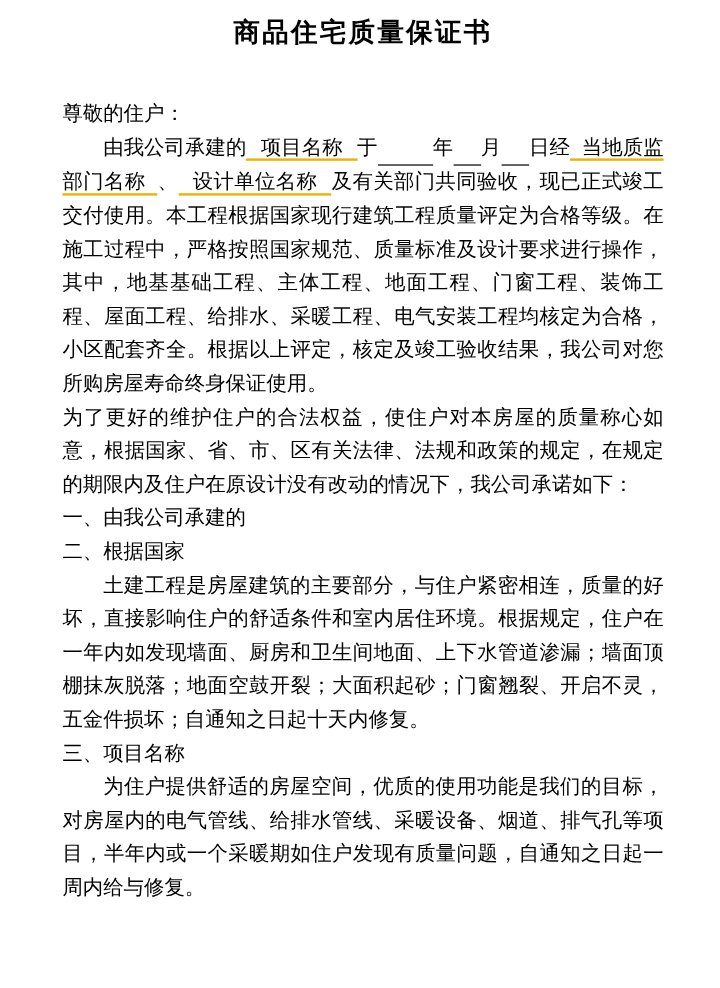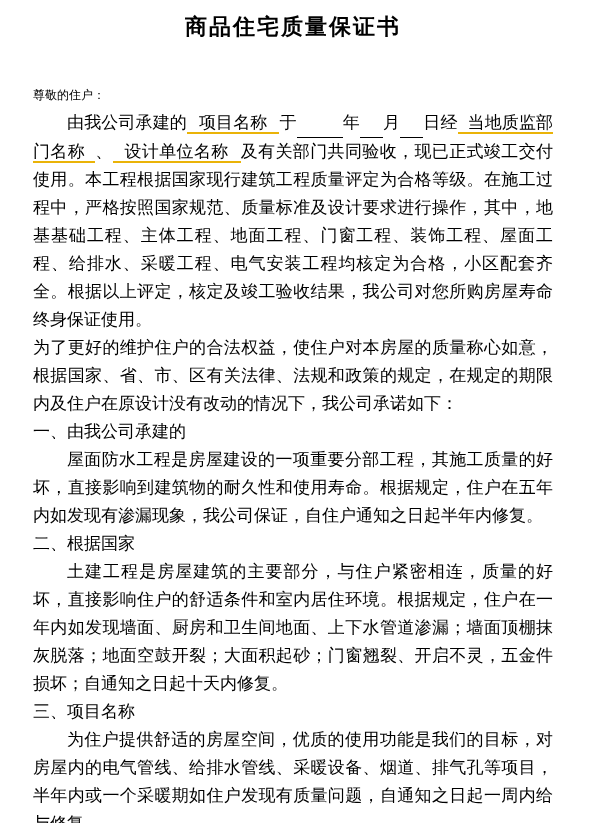--- a/index.html
+++ b/index.html
@@ -2,29 +2,29 @@
 <html><head>
 <meta charset="utf-8">
 <style>
   * { margin: 0; padding: 0; box-sizing: border-box; }
   html, body { background: #ffffff; }
   body {
     width: 600px; height: 823px; overflow: hidden;
     font-family: "Liberation Serif", "DejaVu Serif", serif;
     color: #000000;
   }
-  .page { width: 600px; height: 656px; padding: 12px 47px 0 33px; background: #ffffff; }
+  .page { width: 600px; height: 656px; padding: 12px 47px 0 52px; background: #ffffff; }
   .doc-title {
     text-align: center;
     font-size: 22px; font-weight: 700; letter-spacing: 2px;
     line-height: 30px;
     margin-bottom: 24px;
   }
   .salutation {
-    font-size: 12px; line-height: 28px; margin-top: 39px;
+    font-size: 17px; line-height: 28px; margin-top: 39px;
   }
   .para {
     font-size: 17px; line-height: 28px;
     text-align: justify;
     word-break: break-all;
   }
   .indent { text-indent: 34px; }
   .sec-heading {
     font-size: 17px; line-height: 28px;
     font-weight: 400;
@@ -49,21 +49,20 @@
 
   <h1 class="doc-title">商品住宅质量保证书</h1>
 
   <p class="salutation">尊敬的住户：</p>
 
   <p class="para indent"><span>由我公司承建的</span><span class="u u-pad">项目名称</span><span>于</span><span class="blank w46"></span><span>年</span><span class="blank w23"></span><span>月</span><span class="blank w23"></span><span>日经</span><span class="u u-pad-sm">当地质监部门名称</span><span>、</span><span class="u u-pad">设计单位名称</span><span>及有关部门共同验收，现已正式竣工交付使用。本工程根据国家现行建筑工程质量评定为合格等级。在施工过程中，严格按照国家规范、质量标准及设计要求进行操作，其中，地基基础工程、主体工程、地面工程、门窗工程、装饰工程、屋面工程、给排水、采暖工程、电气安装工程均核定为合格，小区配套齐全。根据以上评定，核定及竣工验收结果，我公司对您所购房屋寿命终身保证使用。</span></p>
 
   <p class="para">为了更好的维护住户的合法权益，使住户对本房屋的质量称心如意，根据国家、省、市、区有关法律、法规和政策的规定，在规定的期限内及住户在原设计没有改动的情况下，我公司承诺如下：</p>
 
   <h2 class="sec-heading">一、由我公司承建的</h2>
-  <p class="para indent">屋面防水工程是房屋建设的一项重要分部工程，其施工质量的好坏，直接影响到建筑物的耐久性和使用寿命。根据规定，住户在五年内如发现有渗漏现象，我公司保证，自住户通知之日起半年内修复。</p>
 
   <h2 class="sec-heading">二、根据国家</h2>
   <p class="para indent">土建工程是房屋建筑的主要部分，与住户紧密相连，质量的好坏，直接影响住户的舒适条件和室内居住环境。根据规定，住户在一年内如发现墙面、厨房和卫生间地面、上下水管道渗漏；墙面顶棚抹灰脱落；地面空鼓开裂；大面积起砂；门窗翘裂、开启不灵，五金件损坏；自通知之日起十天内修复。</p>
 
   <h2 class="sec-heading">三、项目名称</h2>
   <p class="para indent">为住户提供舒适的房屋空间，优质的使用功能是我们的目标，对房屋内的电气管线、给排水管线、采暖设备、烟道、排气孔等项目，半年内或一个采暖期如住户发现有质量问题，自通知之日起一周内给与修复。</p>
 
 </div>
 
 </body></html>

